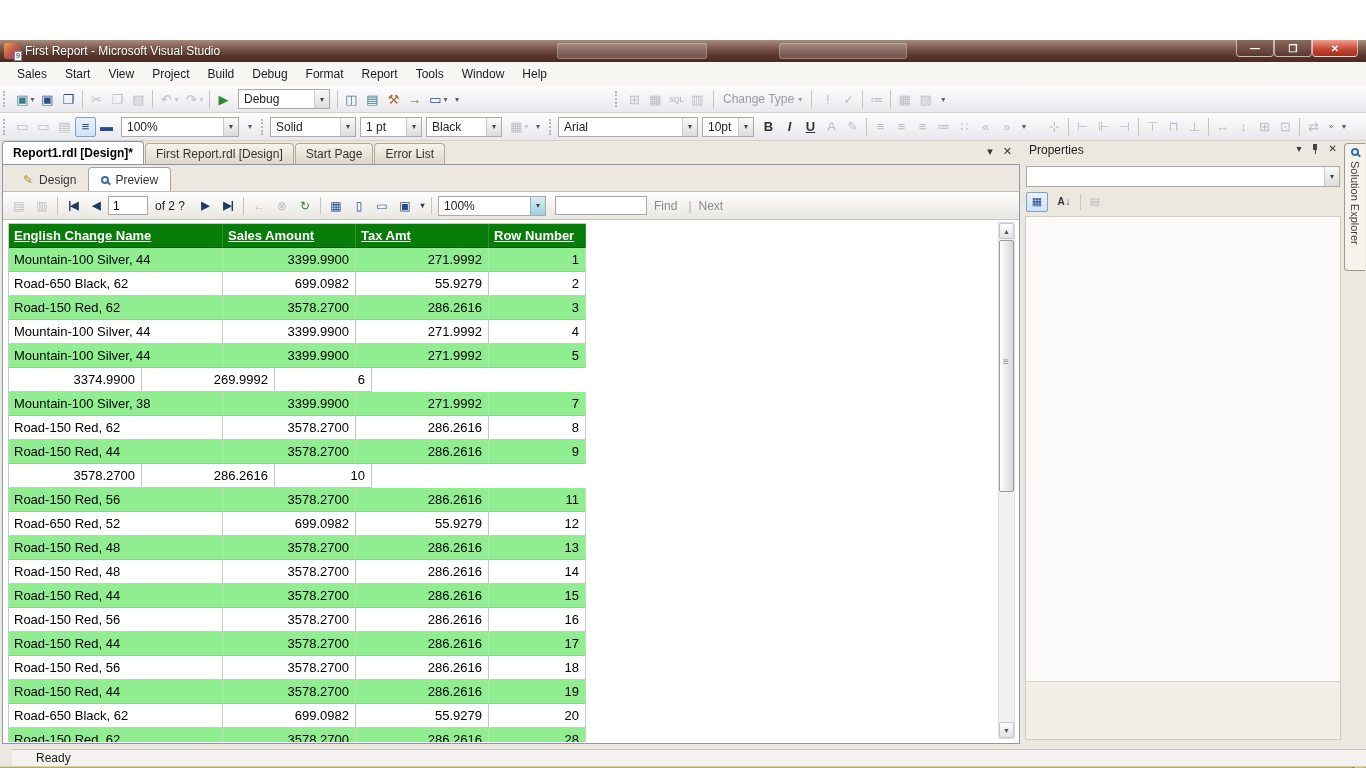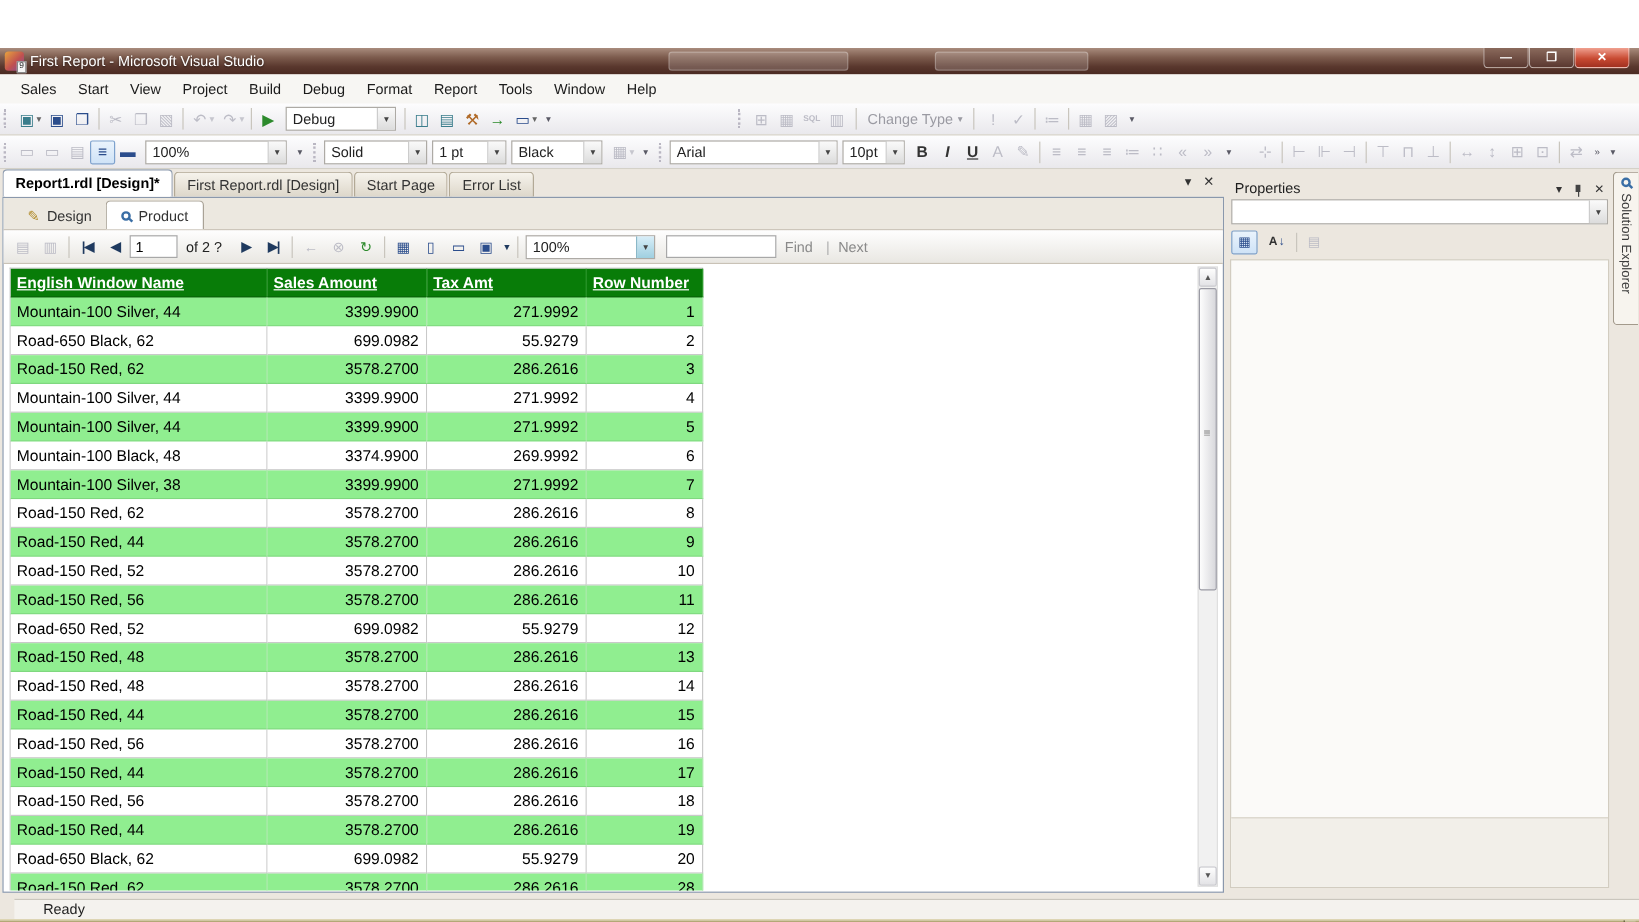--- a/index.html
+++ b/index.html
@@ -103,21 +103,21 @@
   .vscroll { position:absolute; right:3px; top:1px; bottom:3px; width:17px; background:#f1f1f1; border:1px solid #dfdfdf; }
   .sarrow { position:absolute; left:0; width:15px; height:16px; display:flex; align-items:center; justify-content:center;
     font-size:7px; color:#555; background:linear-gradient(#fdfdfd,#e3e3e6); border:1px solid #c6c6cc; border-radius:2px; }
   .sup { top:0; } .sdown { bottom:0; }
   .sthumb { position:absolute; left:0; top:17px; height:252px; width:15px;
     background:linear-gradient(90deg,#fdfdfd,#d8d8dc); border:1px solid #9a9aa4; border-radius:2px; }
   .sthumb::after { content:'≡'; position:absolute; left:3px; top:46%; color:#888; font-size:10px; }
 
   
   .props { position:absolute; left:1022px; top:0; width:322px; height:603px; background:#ece7df; padding:2px 3px; }
-  .p-title { height:21px; display:flex; align-items:flex-end; font-size:12px; color:#1e1e1e; padding:0 4px;gap:44px; }
+  .p-title { height:21px; display:flex; align-items:flex-start; font-size:12px; color:#1e1e1e; padding:0 4px;gap:44px; }
   .p-tbtns { margin-left:auto; display:flex; gap:9px; align-items:center; color:#333; font-size:10px; }
   .pinico { position:relative; width:9px; height:11px; }
   .pinico::before { content:''; position:absolute; left:2px; top:1px; width:4px; height:6px; background:#444; }
   .pinico::after { content:''; position:absolute; left:4px; top:7px; width:1px; height:4px; background:#444; }
   .p-combo { height:21px; margin:2px 1px 4px 1px; }
   .p-tbar { height:24px; display:flex; align-items:center; gap:3px; padding:0 1px 3px 1px; }
   .pti { width:22px; height:20px; display:flex; align-items:center; justify-content:center; font-size:11px; border-radius:2px; }
   .pti.sel { border:1px solid #7da2ce; background:linear-gradient(#eaf3fc,#cfe3f7); color:#2b4d8c; }
   .pti.az { width:26px; gap:1px; color:#333; font-weight:bold; font-size:10px; }
   .pti.az .dn { color:#2b4d8c; } .pti.dis { color:#bcbcc6; }
@@ -377,21 +377,21 @@
       </div>
 
       <div class="docframe">
         <div class="viewtabs">
           <span class="vtab">
             <span class="pencil">✎</span>
             <span>Design</span>
           </span>
           <span class="vtab active">
             <span class="mag"></span>
-            <span>Product</span>
+            <span>Preview</span>
           </span>
         </div>
 
         <div class="pvbar">
           <span class="pvi dis">▤</span>
           <span class="pvi dis">▥</span>
           <span class="pvsep"></span>
           <span class="pvi nav">|◀</span>
           <span class="pvi nav">◀</span>
           <input class="pginput" value="1" style="">
@@ -415,21 +415,21 @@
           </span>
           <input class="findinput" style="">
           <span class="findlink">Find</span>
           <span class="findbar">|</span>
           <span class="findlink">Next</span>
         </div>
 
         <div class="viewer">
           <div class="rtable">
             <div class="thead">
-              <span class="c c1">English Window Name</span>
+              <span class="c c1">English Change Name</span>
               <span class="c c2" style="padding-left:5px;">Sales Amount</span>
               <span class="c c3" style="padding-left:5px;">Tax Amt</span>
               <span class="c c4" style="padding-left:5px;">Row Number</span>
             </div>
             <div>
 
                 <div class="trow g">
                   <span class="c c1">Mountain-100 Silver, 44</span>
                   <span class="c c2 num">3399.9900</span>
                   <span class="c c3 num">271.9992</span>
@@ -458,21 +458,20 @@
                 </div>
 
                 <div class="trow g">
                   <span class="c c1">Mountain-100 Silver, 44</span>
                   <span class="c c2 num">3399.9900</span>
                   <span class="c c3 num">271.9992</span>
                   <span class="c c4 num">5</span>
                 </div>
 
                 <div class="trow w">
-                  <span class="c c1">Mountain-100 Black, 48</span>
                   <span class="c c2 num">3374.9900</span>
                   <span class="c c3 num">269.9992</span>
                   <span class="c c4 num">6</span>
                 </div>
 
                 <div class="trow g">
                   <span class="c c1">Mountain-100 Silver, 38</span>
                   <span class="c c2 num">3399.9900</span>
                   <span class="c c3 num">271.9992</span>
                   <span class="c c4 num">7</span>
@@ -486,21 +485,20 @@
                 </div>
 
                 <div class="trow g">
                   <span class="c c1">Road-150 Red, 44</span>
                   <span class="c c2 num">3578.2700</span>
                   <span class="c c3 num">286.2616</span>
                   <span class="c c4 num">9</span>
                 </div>
 
                 <div class="trow w">
-                  <span class="c c1">Road-150 Red, 52</span>
                   <span class="c c2 num">3578.2700</span>
                   <span class="c c3 num">286.2616</span>
                   <span class="c c4 num">10</span>
                 </div>
 
                 <div class="trow g">
                   <span class="c c1">Road-150 Red, 56</span>
                   <span class="c c2 num">3578.2700</span>
                   <span class="c c3 num">286.2616</span>
                   <span class="c c4 num">11</span>

